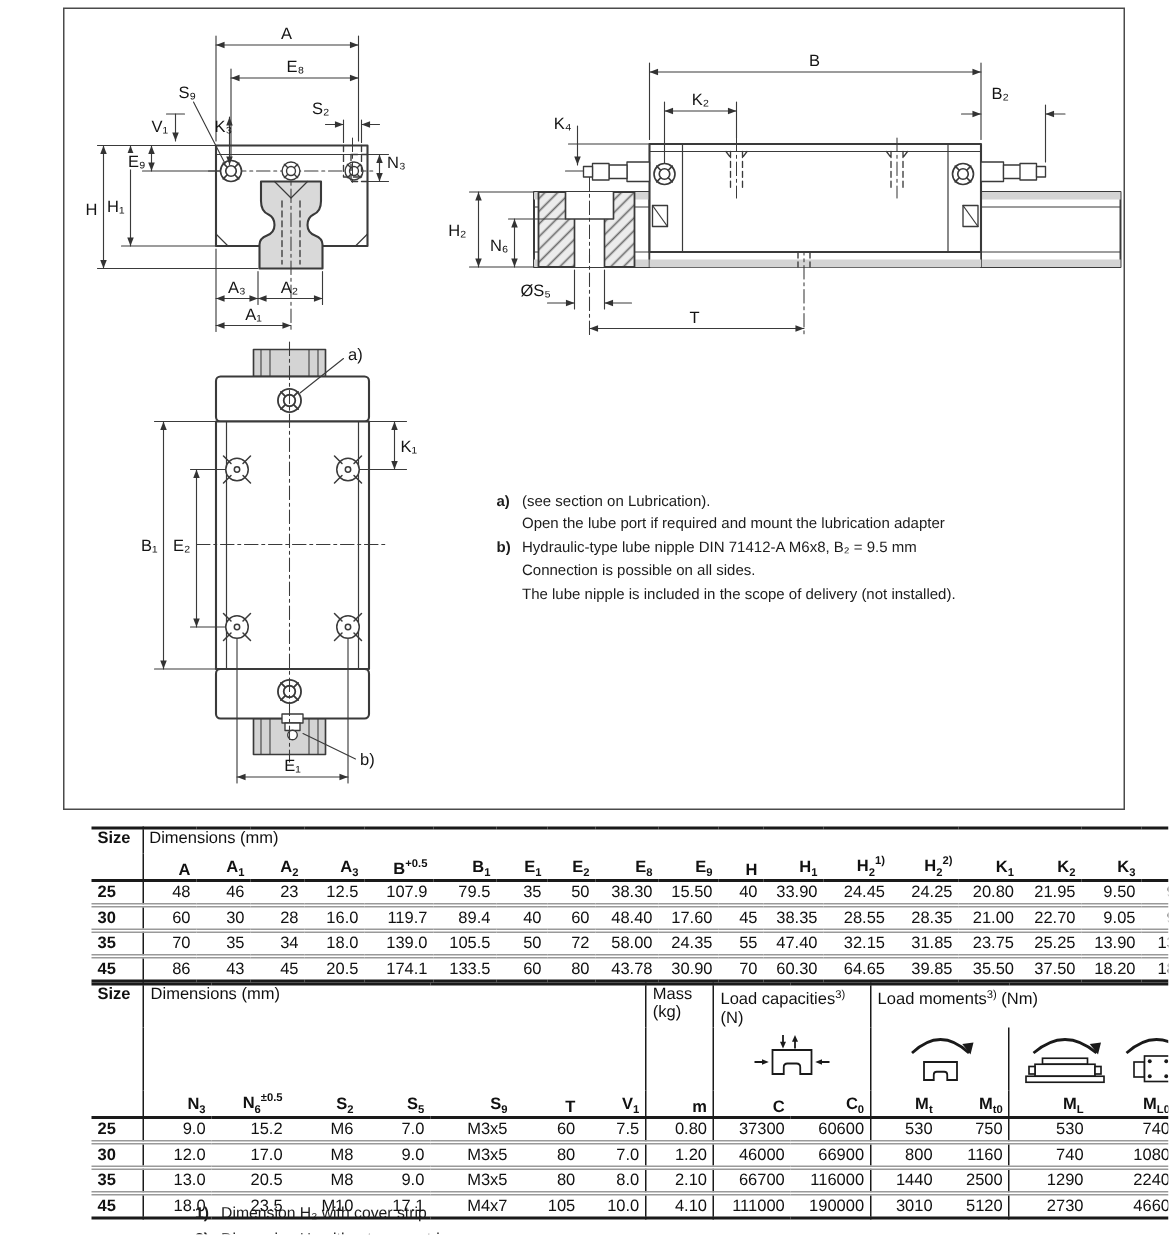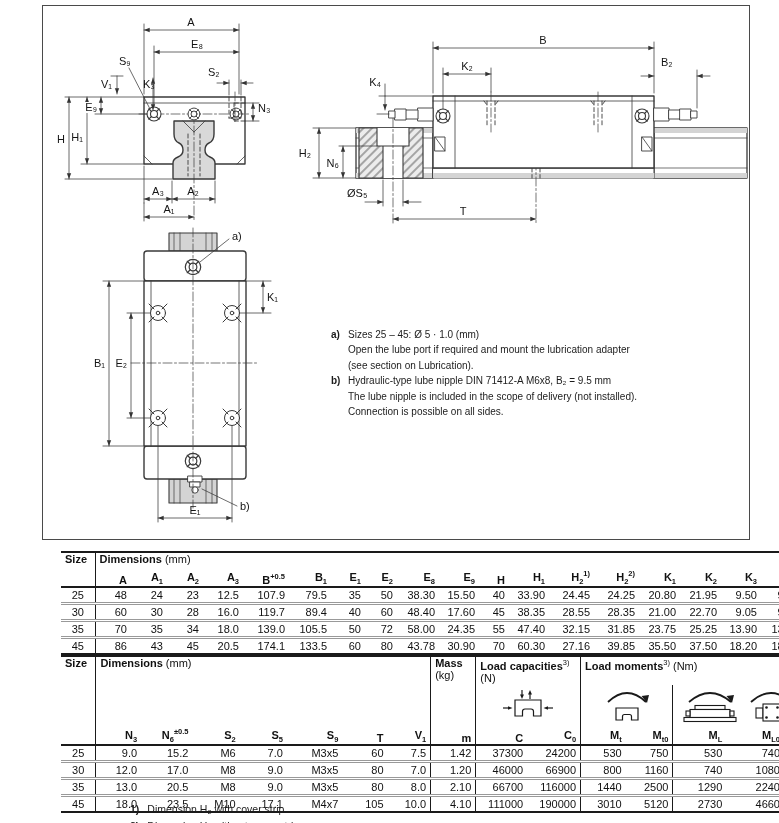--- a/index.html
+++ b/index.html
@@ -19,23 +19,23 @@
   .t1{top:551px}
   .t2{top:655px}
   table{border-collapse:collapse;table-layout:fixed;width:723px;font-size:11px;
         border-top:2px solid #1a1a1a;border-bottom:2px solid #1a1a1a}
   thead{border-bottom:2px solid #1a1a1a}
   th,td{padding:0 4px;height:14px;text-align:right;font-weight:normal;white-space:nowrap;overflow:hidden}
   sub{font-size:7.5px}
   sup{font-size:7.5px}
   .col-h{font-weight:bold;vertical-align:bottom}
   .size-h{font-weight:bold;text-align:left;vertical-align:top;font-size:11px}
-  .size-c{font-weight:normal;text-align:center}
+  .size-c{font-weight:bold;text-align:left}
   .group-h{text-align:left;vertical-align:top;white-space:normal;line-height:12px}
-  .group-h .gt{font-weight:bold}
+  .group-h .gt{font-weight:normal}
   .group-h .u{font-weight:normal}
   .vr{border-right:1px solid #1a1a1a}
   .bl{border-left:1px solid #1a1a1a}
   tbody tr+tr{border-top:3px double #999}
   .gh-row th{height:16px}
   .t2 .gh-row th{height:28px}
   .icon-row th{height:42px;vertical-align:middle;text-align:center}
   .icon-row svg{vertical-align:middle}
   .letter-row th{height:15px}
 
@@ -247,31 +247,30 @@
         <text class="lab" x="84" y="361" text-anchor="end">E₂</text>
         <text class="lab" x="152" y="508" text-anchor="middle">E₁</text>
         <text class="lab" x="197" y="504">b)</text>
       </g>
     </svg>
 
     <div class="notes">
       <div class="note">
         <span class="nlab">a)</span>
         <div class="nbody">
-          <div>Sizes 25 – 45: Ø 5 · 1.0 (mm)</div>
+          <div>(see section on Lubrication).</div>
           <div>Open the lube port if required and mount the lubrication adapter</div>
-          <div>(see section on Lubrication).</div>
         </div>
       </div>
       <div class="note">
         <span class="nlab">b)</span>
         <div class="nbody">
           <div>Hydraulic-type lube nipple DIN 71412-A M6x8, B₂ = 9.5 mm</div>
+          <div>Connection is possible on all sides.</div>
           <div>The lube nipple is included in the scope of delivery (not installed).</div>
-          <div>Connection is possible on all sides.</div>
         </div>
       </div>
     </div>
   </div>
 
   <div class="t-wrap t1" id="t1">
       <table>
         <colgroup>
           <col style="width:34px">
           <col style="width:36px">
@@ -316,21 +315,21 @@
             <th class="col-h"><span>K</span><sub>1</sub></th>
             <th class="col-h"><span>K</span><sub>2</sub></th>
             <th class="col-h"><span>K</span><sub>3</sub></th>
             <th class="col-h"><span>K</span><sub>4</sub></th>
           </tr>
         </thead>
         <tbody>
           <tr>
             <th class="size-c vr">25</th>
             <td>48</td>
-            <td>24</td>
+            <td>46</td>
             <td>23</td>
             <td>12.5</td>
             <td>107.9</td>
             <td>79.5</td>
             <td>35</td>
             <td>50</td>
             <td>38.30</td>
             <td>15.50</td>
             <td>40</td>
             <td>33.90</td>
@@ -390,21 +389,21 @@
             <td>45</td>
             <td>20.5</td>
             <td>174.1</td>
             <td>133.5</td>
             <td>60</td>
             <td>80</td>
             <td>43.78</td>
             <td>30.90</td>
             <td>70</td>
             <td>60.30</td>
-            <td>27.16</td>
+            <td>64.65</td>
             <td>39.85</td>
             <td>35.50</td>
             <td>37.50</td>
             <td>18.20</td>
             <td>18.20</td>
           </tr>
         </tbody>
       </table>
     </div>
   <div class="t-wrap t2" id="t2">
@@ -506,23 +505,23 @@
         <tbody>
           <tr>
             <th class="size-c vr">25</th>
             <td>9.0</td>
             <td>15.2</td>
             <td>M6</td>
             <td>7.0</td>
             <td>M3x5</td>
             <td>60</td>
             <td>7.5</td>
-            <td class="bl">1.42</td>
+            <td class="bl">0.80</td>
             <td class="bl">37300</td>
-            <td>24200</td>
+            <td>60600</td>
             <td class="bl">530</td>
             <td>750</td>
             <td class="bl">530</td>
             <td>740</td>
           </tr>
           <tr>
             <th class="size-c vr">30</th>
             <td>12.0</td>
             <td>17.0</td>
             <td>M8</td>

